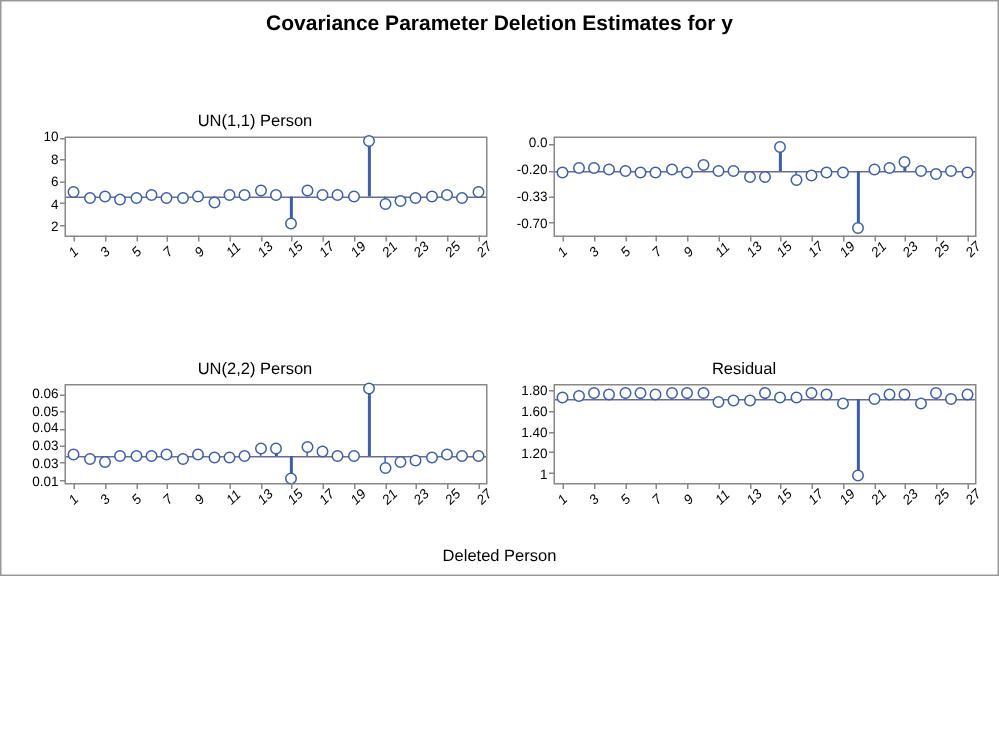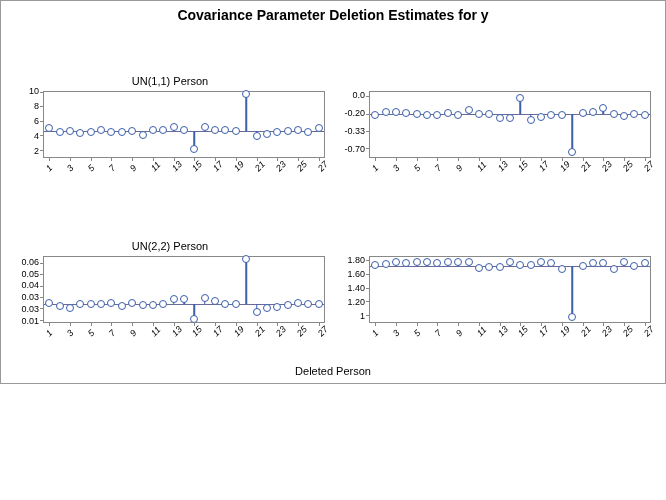--- a/index.html
+++ b/index.html
@@ -450,20 +450,21 @@
           <div class="xtick" style="left: 53.7037%;">15</div>
           <div class="xtick" style="left: 61.1111%;">17</div>
           <div class="xtick" style="left: 68.5185%;">19</div>
           <div class="xtick" style="left: 75.9259%;">21</div>
           <div class="xtick" style="left: 83.3333%;">23</div>
           <div class="xtick" style="left: 90.7407%;">25</div>
           <div class="xtick" style="left: 98.1481%;">27</div>
         </div>
       </div>
       <div class="panel">
+        <div class="panel-title">Residual</div>
         <div class="yaxis">
           <div class="ytick" style="top: 89.4737%;">1</div>
           <div class="ytick" style="top: 68.4211%;">1.20</div>
           <div class="ytick" style="top: 47.3684%;">1.40</div>
           <div class="ytick" style="top: 26.3158%;">1.60</div>
           <div class="ytick" style="top: 5.26316%;">1.80</div>
         </div>
         <div class="plot-wrap">
           <div class="plot-box">
             <div class="tickmark-y" style="top: 89.4737%;"></div>

